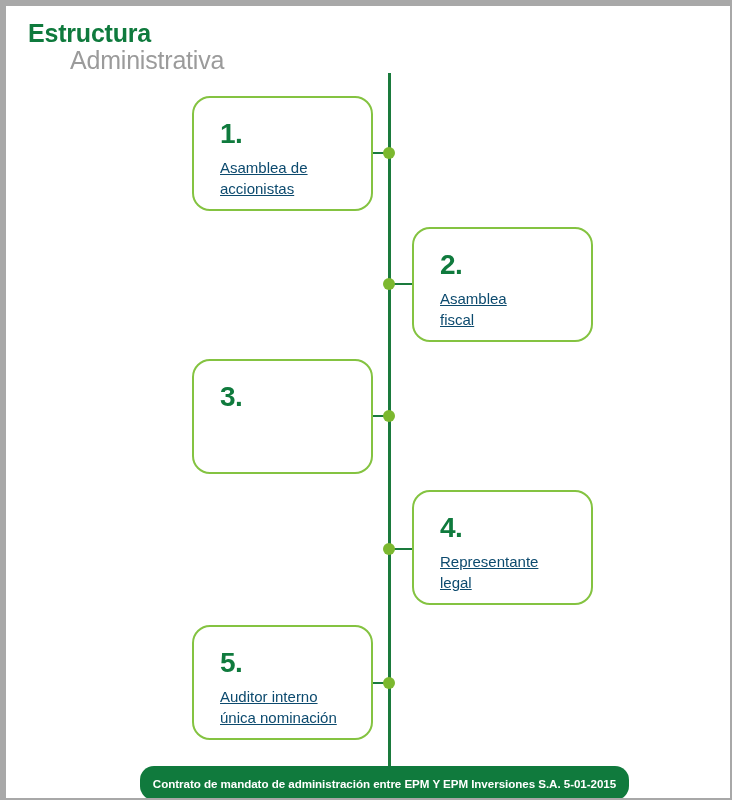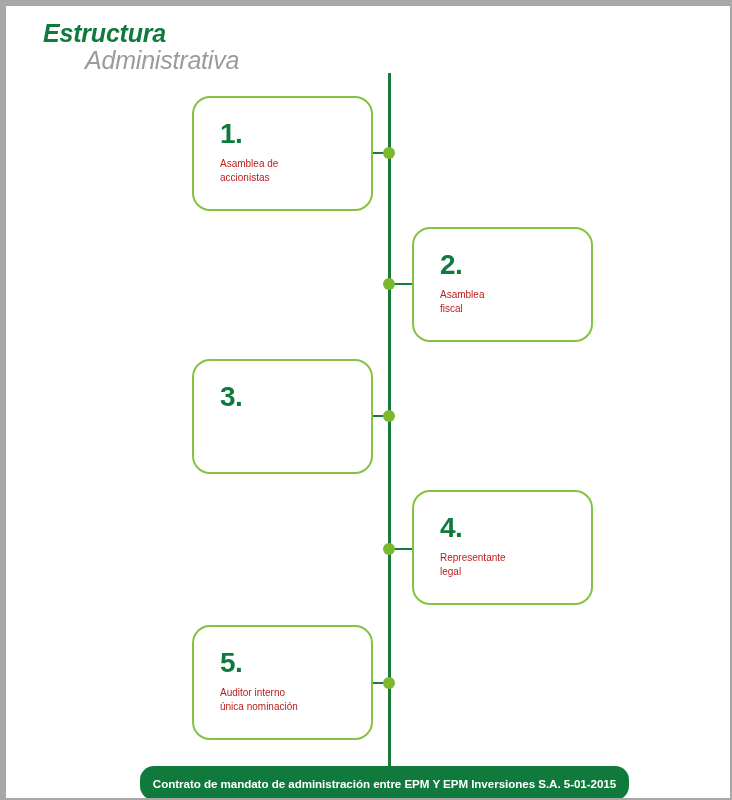--- a/index.html
+++ b/index.html
@@ -24,25 +24,24 @@
     border-top: 6px solid #a8a8a8;
     border-left: 6px solid #a8a8a8;
     border-right: 2px solid #a8a8a8;
     border-bottom: 2px solid #a8a8a8;
     overflow: hidden;
   }
 
   
   #title-block {
     position: absolute;
-    left: 37px;
+    left: 22px;
     top: 14px;
     line-height: 1.06;
     user-select: none;
-    font-style: italic;
   }
   #title-main {
     display: block;
     font-size: 25px;
     font-weight: bold;
     color: #0f7a3d;
     letter-spacing: -0.2px;
   }
   #title-sub {
     display: block;
@@ -95,24 +94,25 @@
     display: block;
     font-size: 28px;
     font-weight: bold;
     color: #0f7a3d;
     line-height: 1;
     letter-spacing: -0.5px;
     margin-bottom: 9px;
   }
   .card-label {
     display: block;
-    font-size: 10px;
-    color: #b91c1c;
+    font-size: 15px;
+    color: #0c4a6e;
     line-height: 1.42;
     white-space: pre-line;
+    text-decoration: underline;
   }
 
   
   #card-1 { left: 186px; top: 90px;  width: 181px; height: 115px; }
   #card-2 { left: 406px; top: 221px; width: 181px; height: 115px; }
   #card-3 { left: 186px; top: 353px; width: 181px; height: 115px; }
   #card-4 { left: 406px; top: 484px; width: 181px; height: 115px; }
   #card-5 { left: 186px; top: 619px; width: 181px; height: 115px; }
 
   

